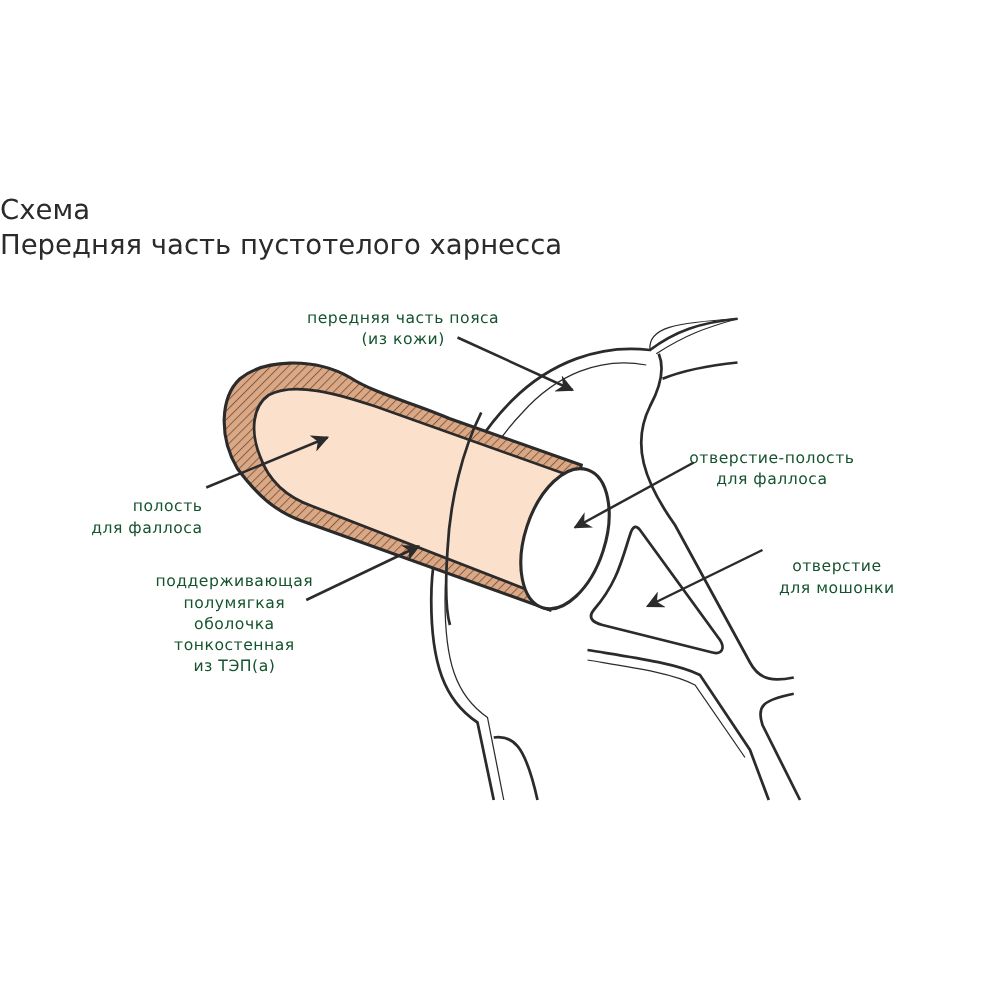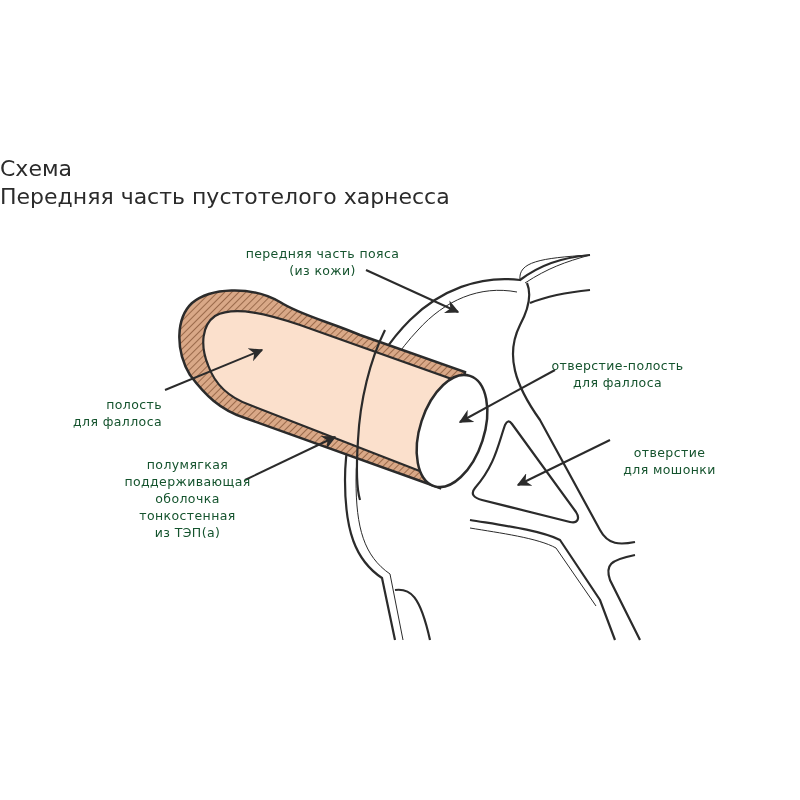--- a/index.html
+++ b/index.html
@@ -72,22 +72,22 @@
   <div>передняя часть пояса</div>
   <div>(из кожи)</div>
 </div>
 
 <div class="label right" style="left:44px; top:380px; width:118px;margin-top:16px;">
   <div>полость</div>
   <div>для фаллоса</div>
 </div>
 
 <div class="label center" style="left:110px; top:456px; width:155px;">
+  <div>поддерживающая</div>
   <div>полумягкая</div>
-  <div>поддерживающая</div>
   <div>оболочка</div>
   <div>тонкостенная</div>
   <div>из ТЭП(а)</div>
 </div>
 
 <div class="label center" style="left:540px; top:357px; width:155px;">
   <div>отверстие-полость</div>
   <div>для фаллоса</div>
 </div>
 

